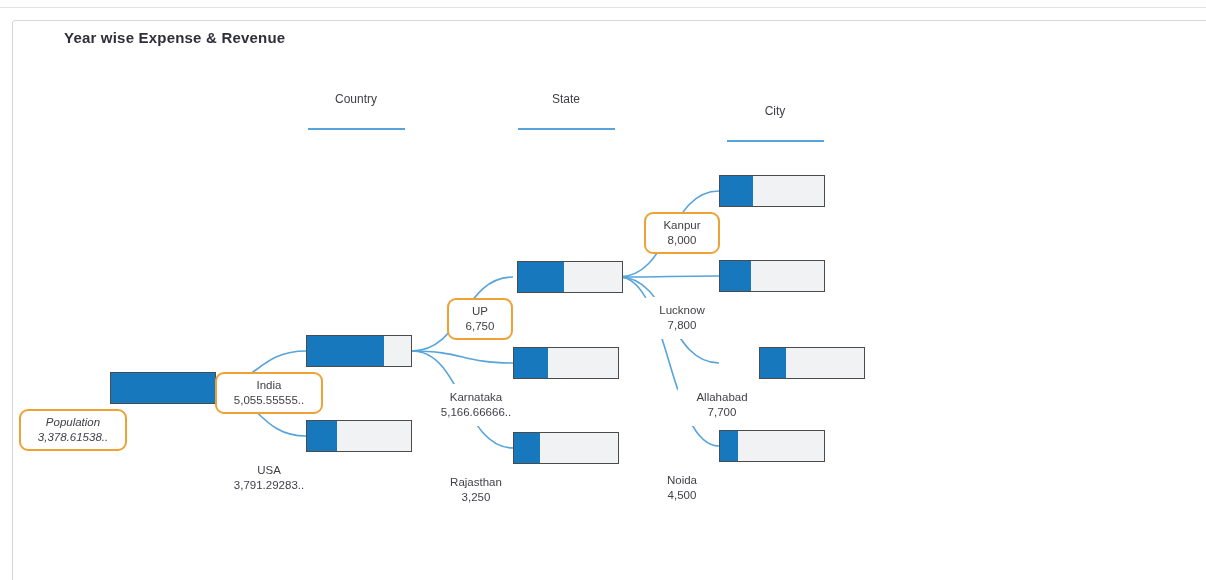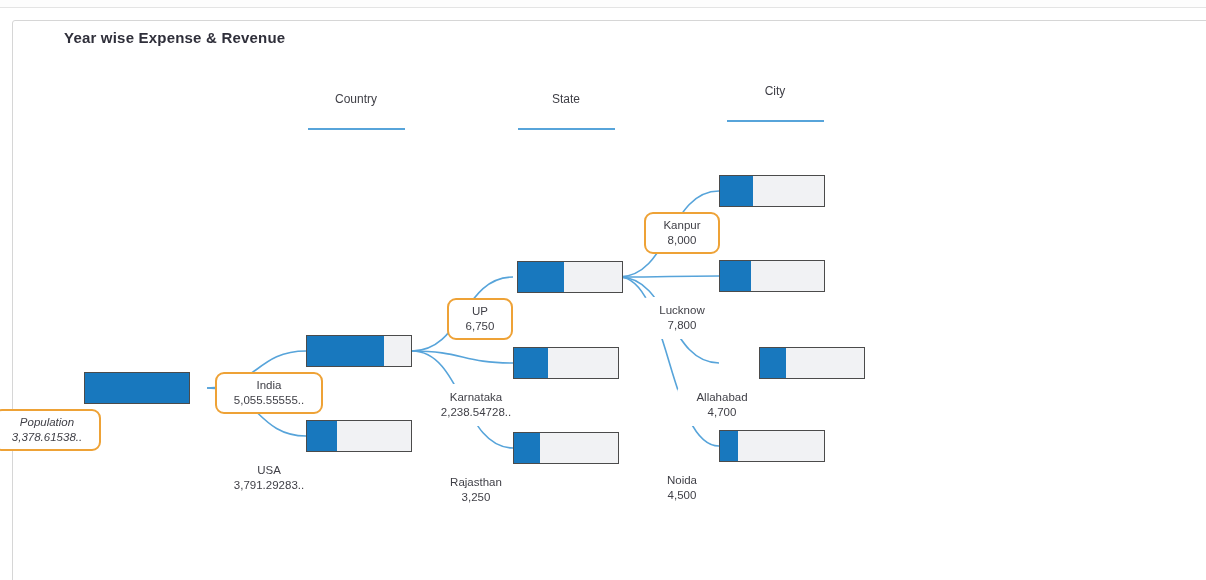--- a/index.html
+++ b/index.html
@@ -53,37 +53,37 @@
       <path d="M11.5 3.5 H17 V9"></path>
       <path d="M17 3.5 L11.5 9"></path>
       <path d="M8.5 16.5 H3 V11"></path>
       <path d="M3 16.5 L8.5 11"></path>
     </svg>
   </button>
 
   <div id="columns">
       <div class="col-header" style="left: 271.5px; top: 92px;"><span>Country</span></div>
       <div class="col-header" style="left: 481.5px; top: 92px;"><span>State</span></div>
-      <div class="col-header" style="left: 690.5px; top: 84px;"><span>City</span></div>
+      <div class="col-header" style="left: 690.5px; top: 104px;"><span>City</span></div>
     </div>
 
   <svg id="connectors" width="1206" height="580" viewBox="0 0 1206 580">
       <path d="M 171 388 C 220.5 388 220.5 351 270 351" fill="none" stroke="#57a4da" stroke-width="1.6"></path>
       <path d="M 171 388 C 220.5 388 220.5 436 270 436" fill="none" stroke="#57a4da" stroke-width="1.6"></path>
       <path d="M 376 351 C 426.5 351 426.5 277 477 277" fill="none" stroke="#57a4da" stroke-width="1.6"></path>
       <path d="M 376 351 C 426.5 351 426.5 363 477 363" fill="none" stroke="#57a4da" stroke-width="1.6"></path>
       <path d="M 376 351 C 426.5 351 426.5 448 477 448" fill="none" stroke="#57a4da" stroke-width="1.6"></path>
       <path d="M 583 277 C 633 277 633 191 683 191" fill="none" stroke="#57a4da" stroke-width="1.6"></path>
       <path d="M 583 277 C 633 277 633 276 683 276" fill="none" stroke="#57a4da" stroke-width="1.6"></path>
       <path d="M 583 277 C 633 277 633 363 683 363" fill="none" stroke="#57a4da" stroke-width="1.6"></path>
       <path d="M 583 277 C 633 277 633 446 683 446" fill="none" stroke="#57a4da" stroke-width="1.6"></path>
     </svg>
 
   <div id="nodes">
-      <div class="node" style="left: 48px; top: 372px; font-style: italic;">
+      <div class="node" style="left: 74px; top: 372px; font-style: italic;">
         <div class="bar">
           <div class="fill" style="width: 100%;"></div>
         </div>
         <div class="label-wrap">
           <div class="node-label hl">
             <div>Population</div>
             <div>3,378.61538..</div>
           </div>
         </div>
       </div>
@@ -120,21 +120,21 @@
           </div>
         </div>
       </div>
       <div class="node" style="left: 477px; top: 347px;">
         <div class="bar">
           <div class="fill" style="width: 33%;"></div>
         </div>
         <div class="label-wrap">
           <div class="node-label">
             <div>Karnataka</div>
-            <div>2,238.54728..</div>
+            <div>5,166.66666..</div>
           </div>
         </div>
       </div>
       <div class="node" style="left: 477px; top: 432px;">
         <div class="bar">
           <div class="fill" style="width: 25%;"></div>
         </div>
         <div class="label-wrap">
           <div class="node-label">
             <div>Rajasthan</div>
@@ -164,21 +164,21 @@
           </div>
         </div>
       </div>
       <div class="node" style="left: 723px; top: 347px;">
         <div class="bar">
           <div class="fill" style="width: 25%;"></div>
         </div>
         <div class="label-wrap">
           <div class="node-label">
             <div>Allahabad</div>
-            <div>4,700</div>
+            <div>7,700</div>
           </div>
         </div>
       </div>
       <div class="node" style="left: 683px; top: 430px;">
         <div class="bar">
           <div class="fill" style="width: 17%;"></div>
         </div>
         <div class="label-wrap">
           <div class="node-label">
             <div>Noida</div>

